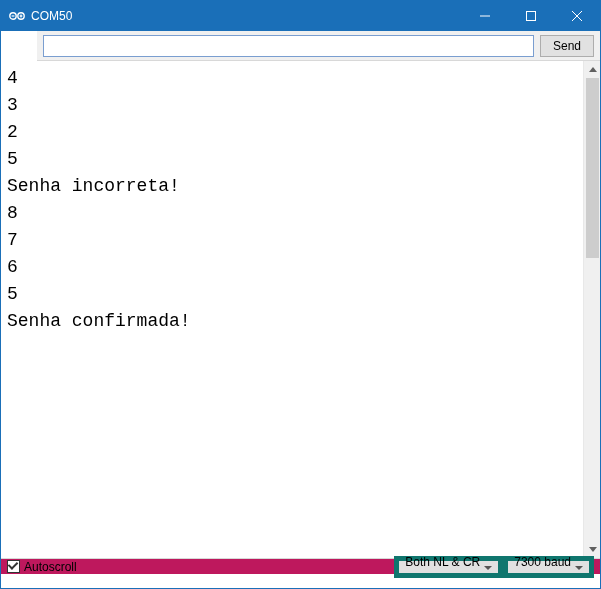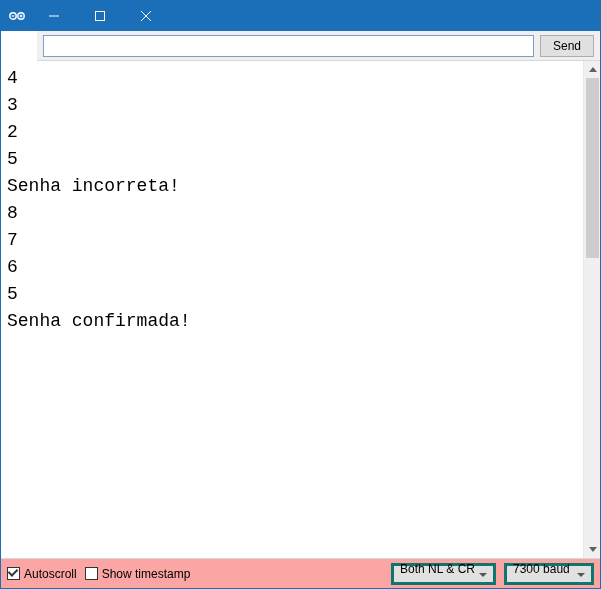--- a/index.html
+++ b/index.html
@@ -104,27 +104,26 @@
     .scroll-thumb {
       position: absolute;
       left: 2px;
       width: 13px;
       top: 17px;
       height: 180px;
       background: #cdcdcd;
       border-radius: 0;
     }
     .bottom-bar {
-      height: 30px;
-      background: #fca5a5;
+      height: 16px;
+      background: #be185d;
       border-top: 1px solid #d8d8d8;
       display: flex;
       align-items: center;
       padding: 0 6px;
-      gap: 8px;
     }
     .checkbox-group {
       display: flex;
       align-items: center;
       gap: 4px;
     }
     .chk {
       width: 13px;
       height: 13px;
       border: 1px solid #333;
@@ -142,21 +141,21 @@
       width: 4px;
       height: 7px;
       border: solid #333;
       border-width: 0 2px 2px 0;
       transform: rotate(45deg);
     }
     .chk-label { font-size: 12px; }
     .spacer { flex: 1; }
     .select {
       height: 22px;
-      border: 3px solid #0f766e;
+      border: 5px solid #0f766e;
       background: #e1e1e1;
       font-size: 12px;
       padding: 0 18px 10px 6px;
       display: flex;
       align-items: center;
       position: relative;
       min-width: 90px;
     }
     .select::after {
       content: "";
@@ -176,20 +175,21 @@
 <div class="titlebar">
   <span class="titlebar-icon">
     <svg width="16" height="10" viewBox="0 0 16 10">
       <circle cx="4" cy="5" r="3.2" fill="none" stroke="#fff" stroke-width="1.4"></circle>
       <circle cx="12" cy="5" r="3.2" fill="none" stroke="#fff" stroke-width="1.4"></circle>
       <line x1="2.6" y1="5" x2="5.4" y2="5" stroke="#fff" stroke-width="1.2"></line>
       <line x1="10.6" y1="5" x2="13.4" y2="5" stroke="#fff" stroke-width="1.2"></line>
       <line x1="12" y1="3.6" x2="12" y2="6.4" stroke="#fff" stroke-width="1.2"></line>
     </svg>
   </span>
+  <span class="titlebar-title">COM50</span>
   <div class="titlebar-controls">
     <div class="titlebar-btn">
       <svg width="10" height="10">
           <line x1="0" y1="5" x2="10" y2="5" stroke="#fff" stroke-width="1"></line>
         </svg>
     </div>
     <div class="titlebar-btn">
       <svg width="10" height="10">
           <rect x="0.5" y="0.5" width="9" height="9" fill="none" stroke="#fff" stroke-width="1"></rect>
         </svg>
@@ -232,24 +232,20 @@
         </svg>
     </div>
   </div>
 </div>
 
 <div class="bottom-bar">
   <div class="checkbox-group">
     <span class="chk checked"></span>
     <span class="chk-label">Autoscroll</span>
   </div>
-  <div class="checkbox-group">
-    <span class="chk"></span>
-    <span class="chk-label">Show timestamp</span>
-  </div>
   <div class="spacer"></div>
   <div class="select">
     <span>Both NL &amp; CR</span>
   </div>
   <div class="select">
     <span>7300 baud</span>
   </div>
 </div>
 
 </body></html>

